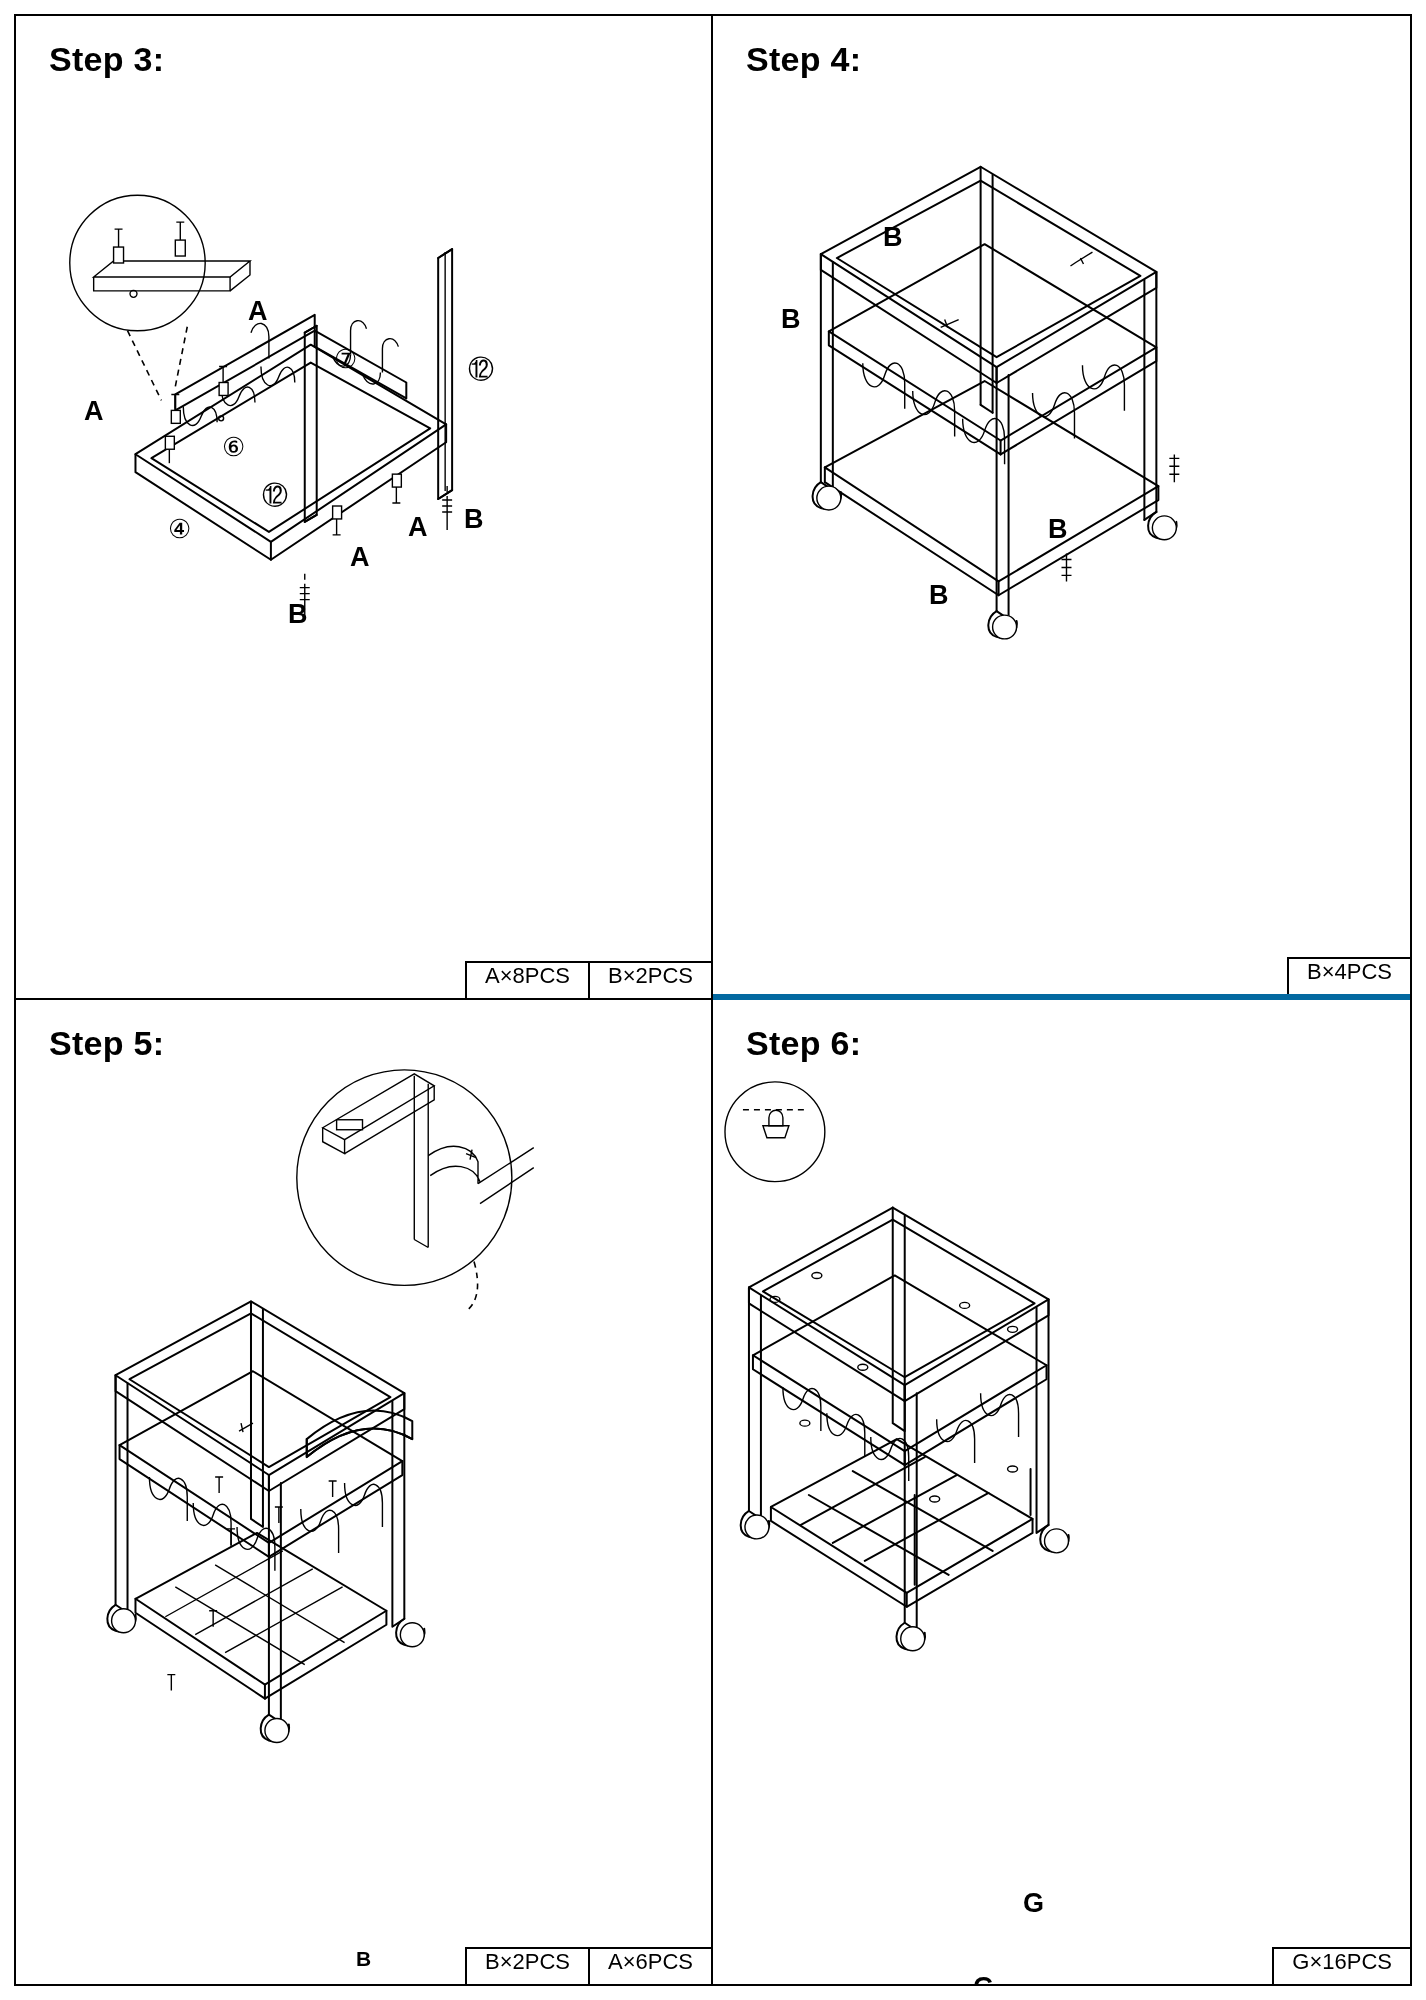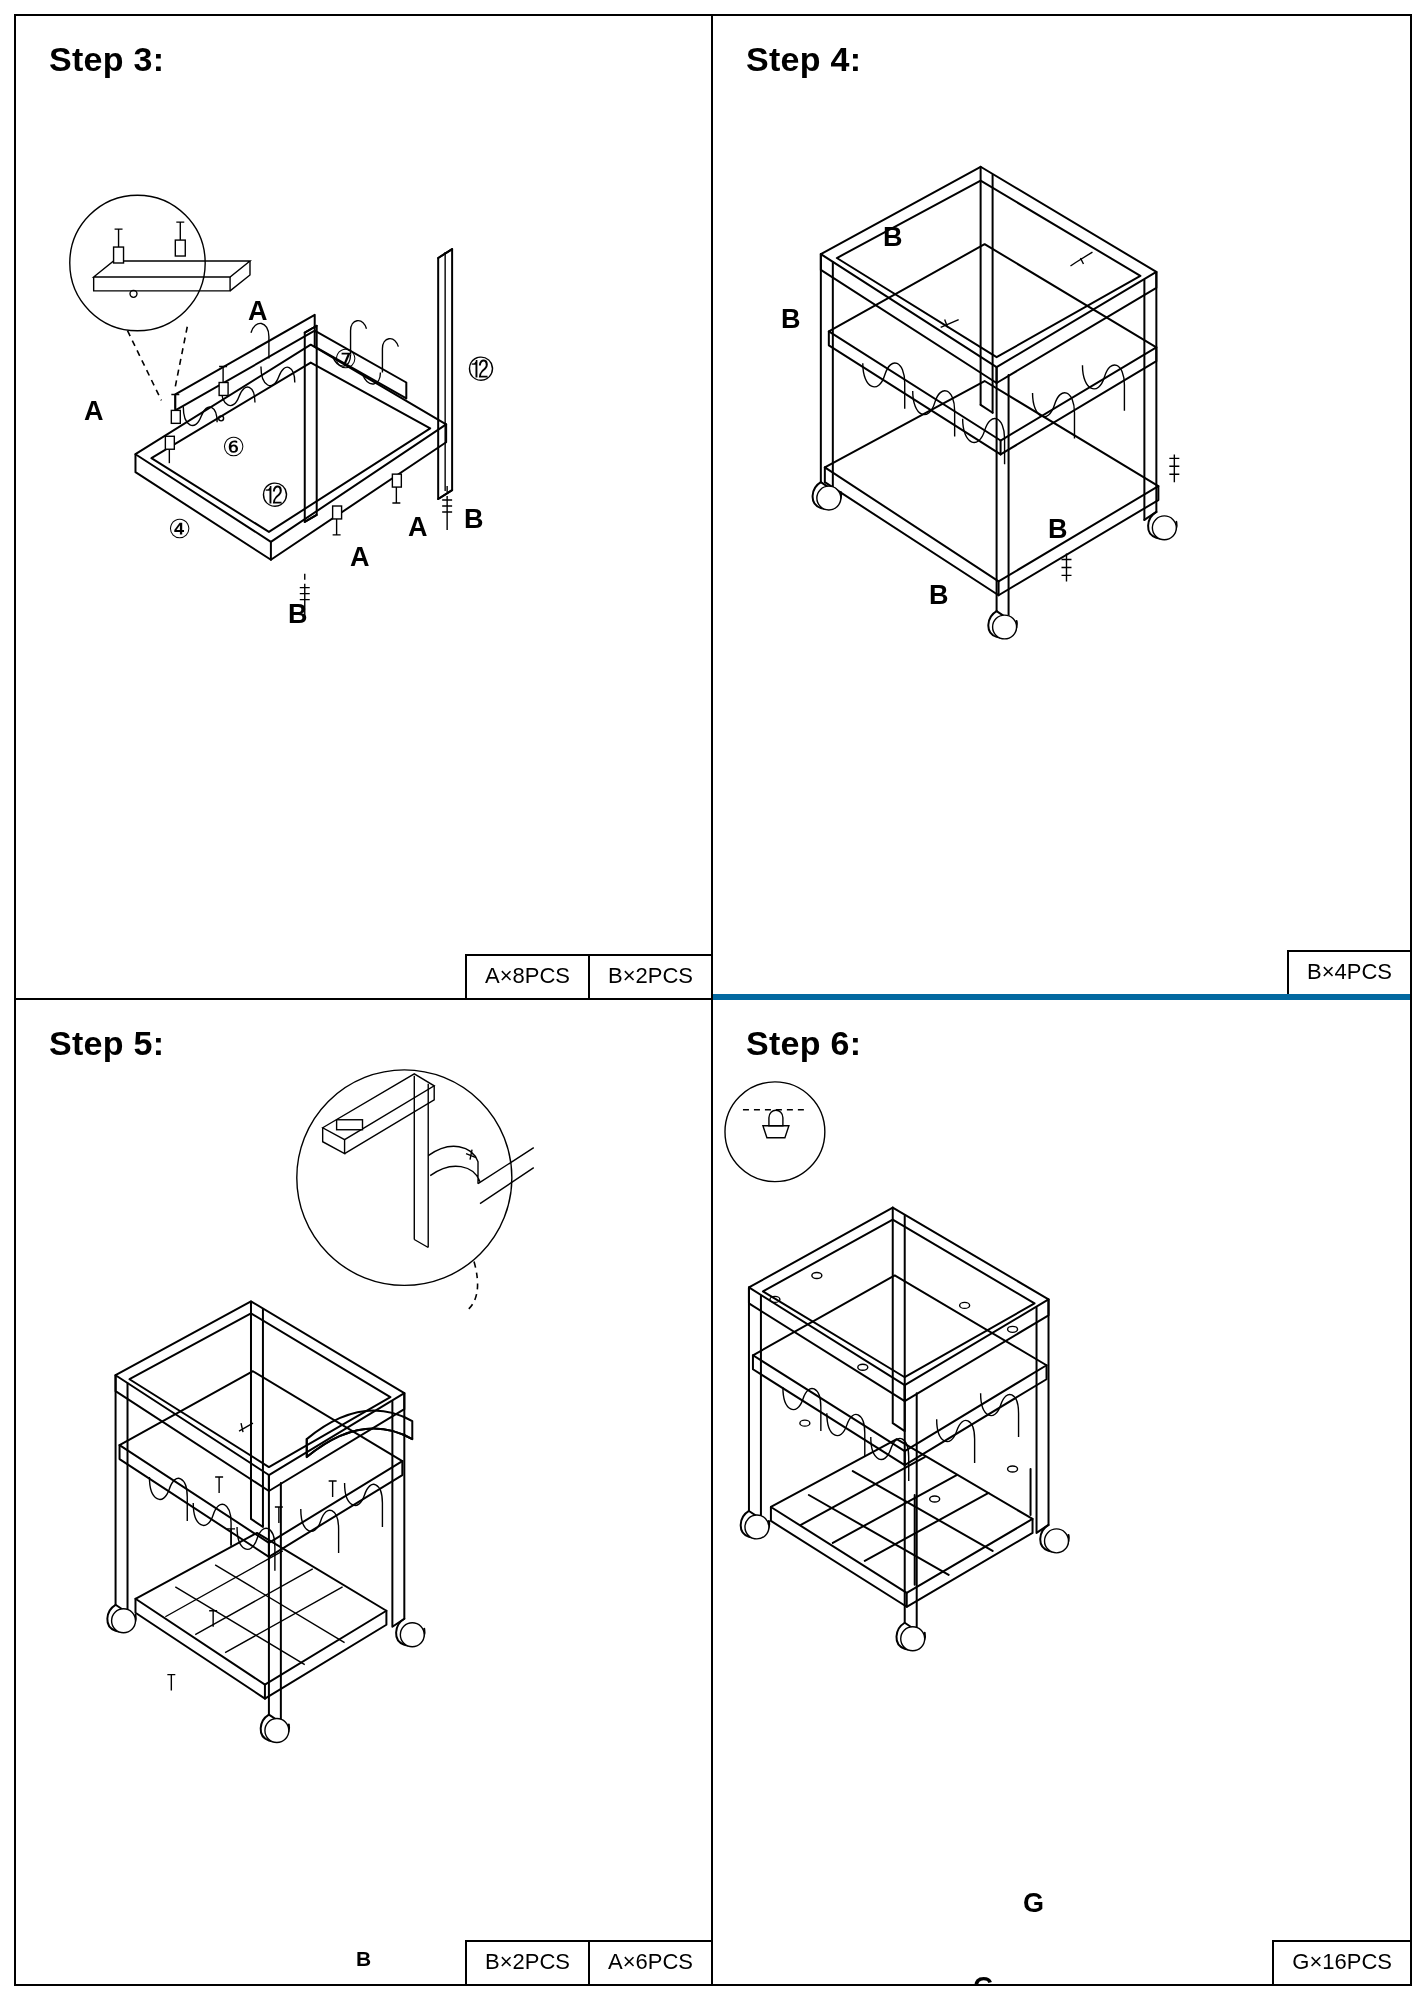--- a/index.html
+++ b/index.html
@@ -10,21 +10,21 @@
   .cell.r1c1{border-right:2px solid #000;border-bottom:2px solid #000;}
   .cell.r1c2{border-bottom:6px solid #0369a1;}
   .cell.r2c1{border-right:2px solid #000;text-align:right;}
   .step-title{position:absolute;left:24px;top:24px;font-size:34px;font-weight:bold;letter-spacing:.3px;margin-left:9px;}
   .art{position:absolute;inset:0;}
   .art svg{width:100%;height:100%;display:block;}
   .lbl{position:absolute;font-size:27px;font-weight:bold;line-height:1;}
   .lbl.sm{font-size:21px;font-weight:bold;}
   .circnum{position:absolute;font-size:26px;line-height:1;}
   .partsbar{position:absolute;bottom:0;right:0;display:flex;border-left:2px solid #000;border-top:2px solid #000;}
-  .partsbar .pc{padding:7px 18px 9px 18px;font-size:22px;border-right:2px solid #000;white-space:nowrap;}
+  .partsbar .pc{padding:0 18px 9px 18px;font-size:22px;border-right:2px solid #000;white-space:nowrap;}
   .partsbar .pc:last-child{border-right:0;}
   
   .s{fill:none;stroke:#000;stroke-width:2;stroke-linejoin:round;stroke-linecap:round;}
   .s1{fill:none;stroke:#000;stroke-width:1.4;}
   .sd{fill:none;stroke:#000;stroke-width:1.6;stroke-dasharray:6 5;}
   .fwt{fill:#fff;stroke:#000;stroke-width:1.4;}
 </style>
 </head>
 <body>
 

